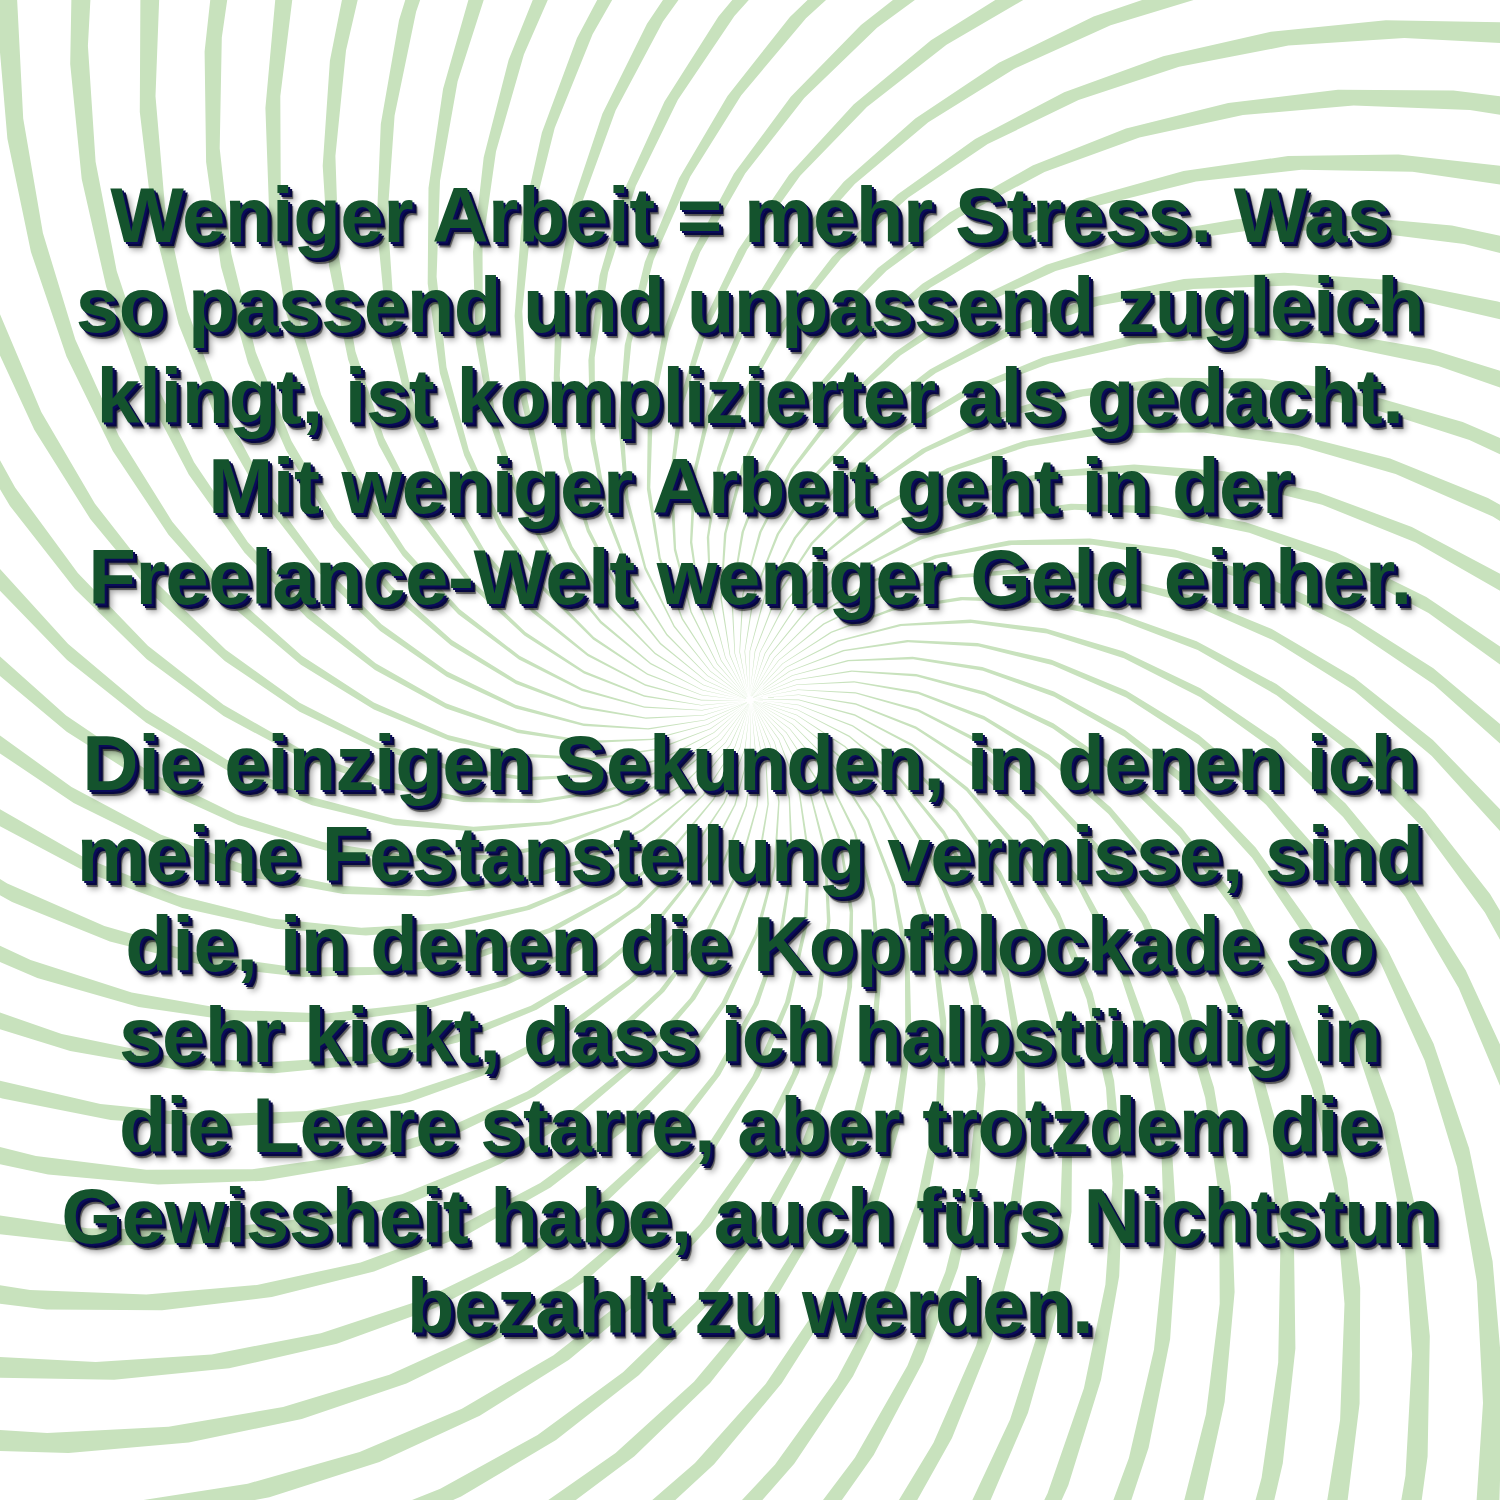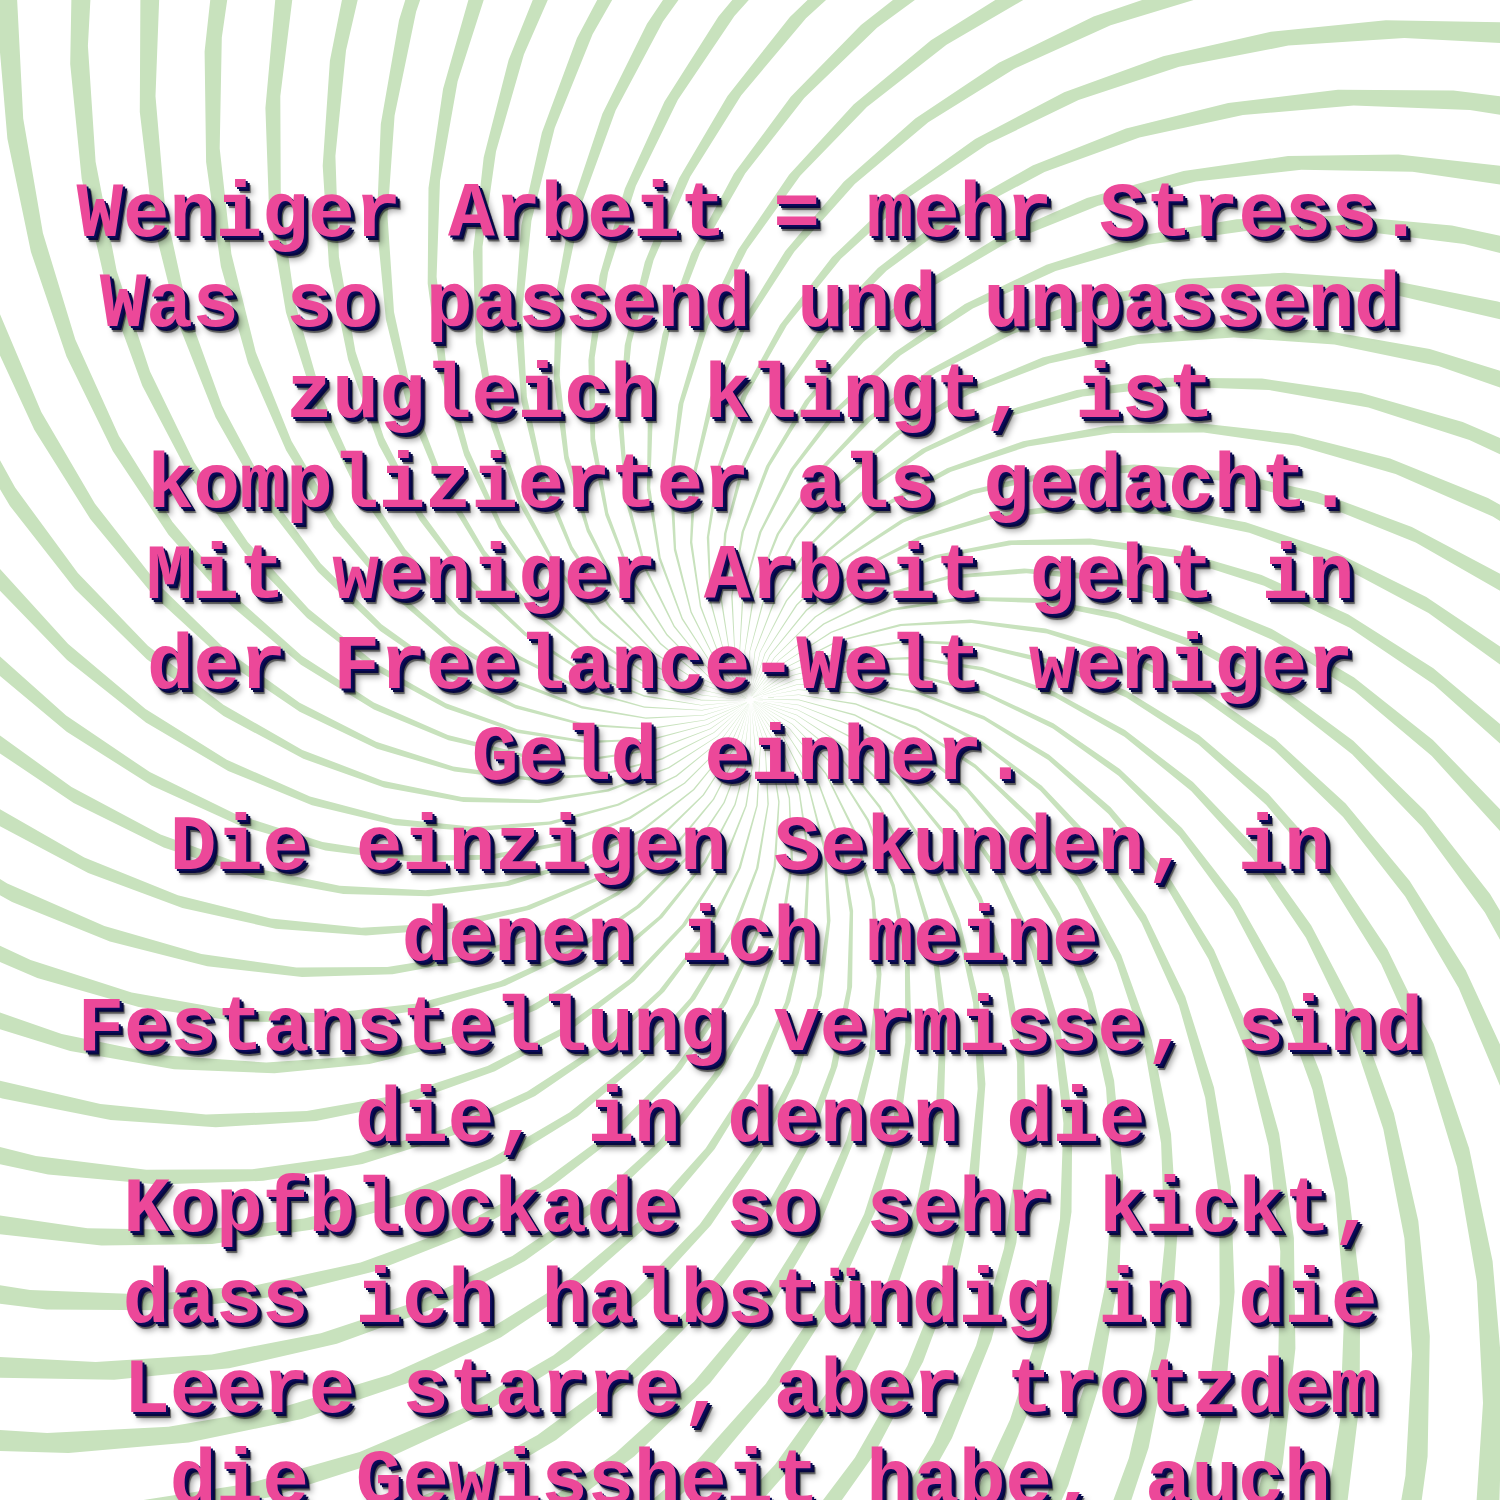--- a/index.html
+++ b/index.html
@@ -47,22 +47,22 @@
     padding: 170px 55px 90px 55px;
     display: flex;
     flex-direction: column;
     justify-content: flex-start;
     align-items: center;
     text-align: center;
   }
 
   .para {
     width: 100%;
-    color: #ec4899;
-    font-family: Liberation Mono, monospace;
+    color: #14532d;
+    font-family: Liberation Sans, sans-serif;
     font-weight: bold;
     font-size: 78px;
     line-height: 1.16;
     letter-spacing: -0.5px;
     text-shadow:
       2px 2px 0 #0a0a5a,
       4px 4px 0 #07073f,
       5px 6px 1px rgba(0, 0, 0, 0.55),
       7px 8px 6px rgba(0, 0, 0, 0.35);
     word-spacing: 1px;

